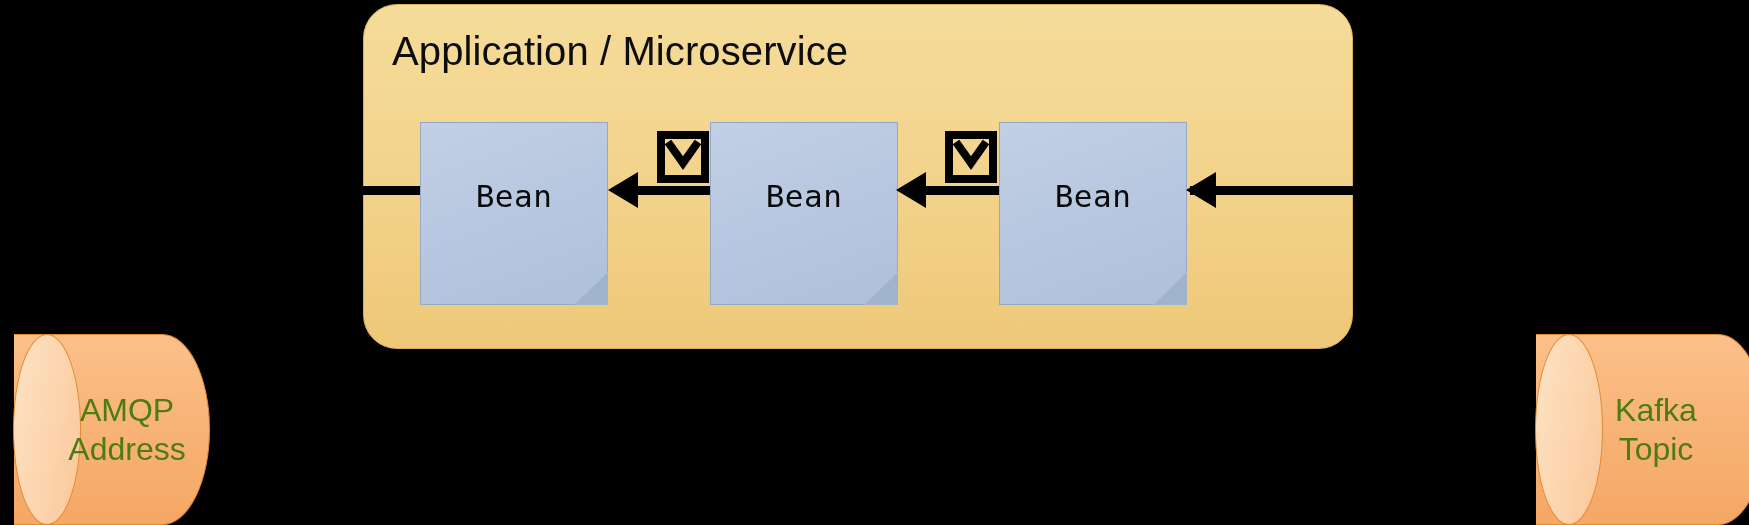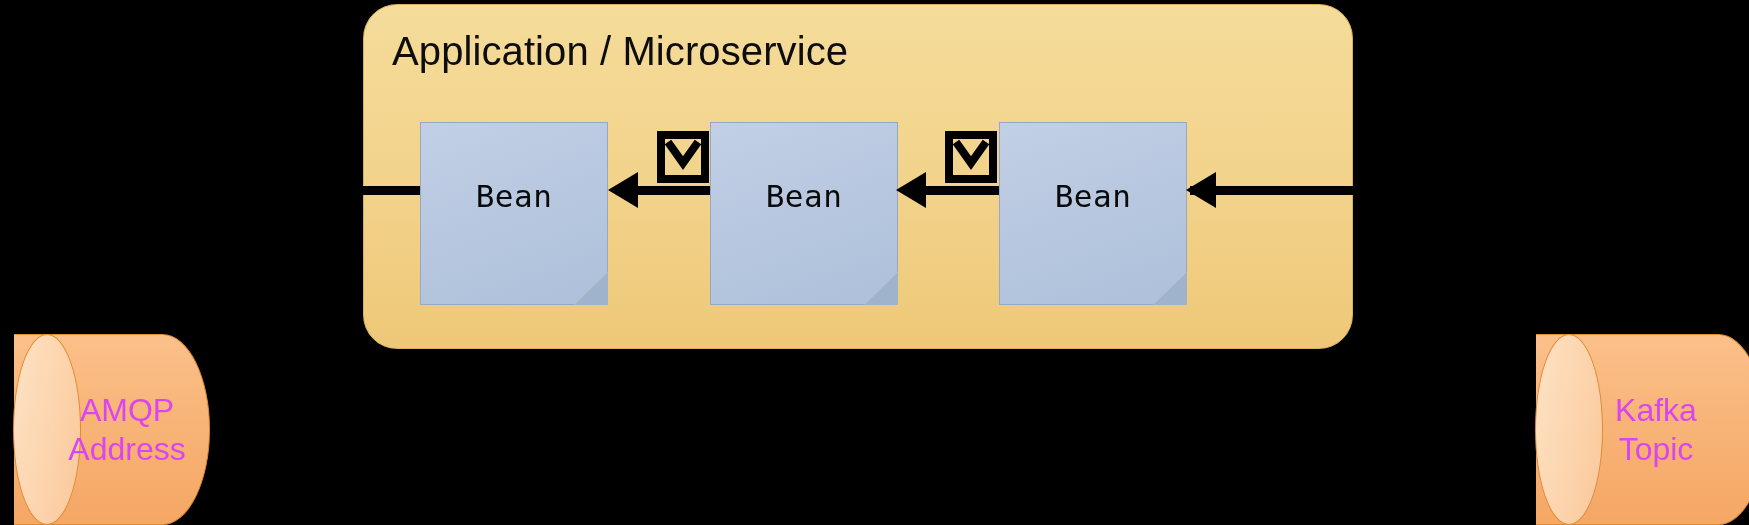--- a/index.html
+++ b/index.html
@@ -144,21 +144,21 @@
   }
   .cyl-label {
     position: absolute;
     left: 0;
     right: 0;
     top: 50%;
     transform: translateY(-50%);
     text-align: center;
     font-size: 32px;
     line-height: 1.22;
-    color: #d946ef;
+    color: #4d7c0f;
     z-index: 2;
   }
   #amqp-cylinder {
     left: 14px;
     width: 196px;
   }
   #amqp-cylinder .cyl-label { padding-left: 30px; }
   #kafka-cylinder {
     left: 1536px;
     width: 230px;

